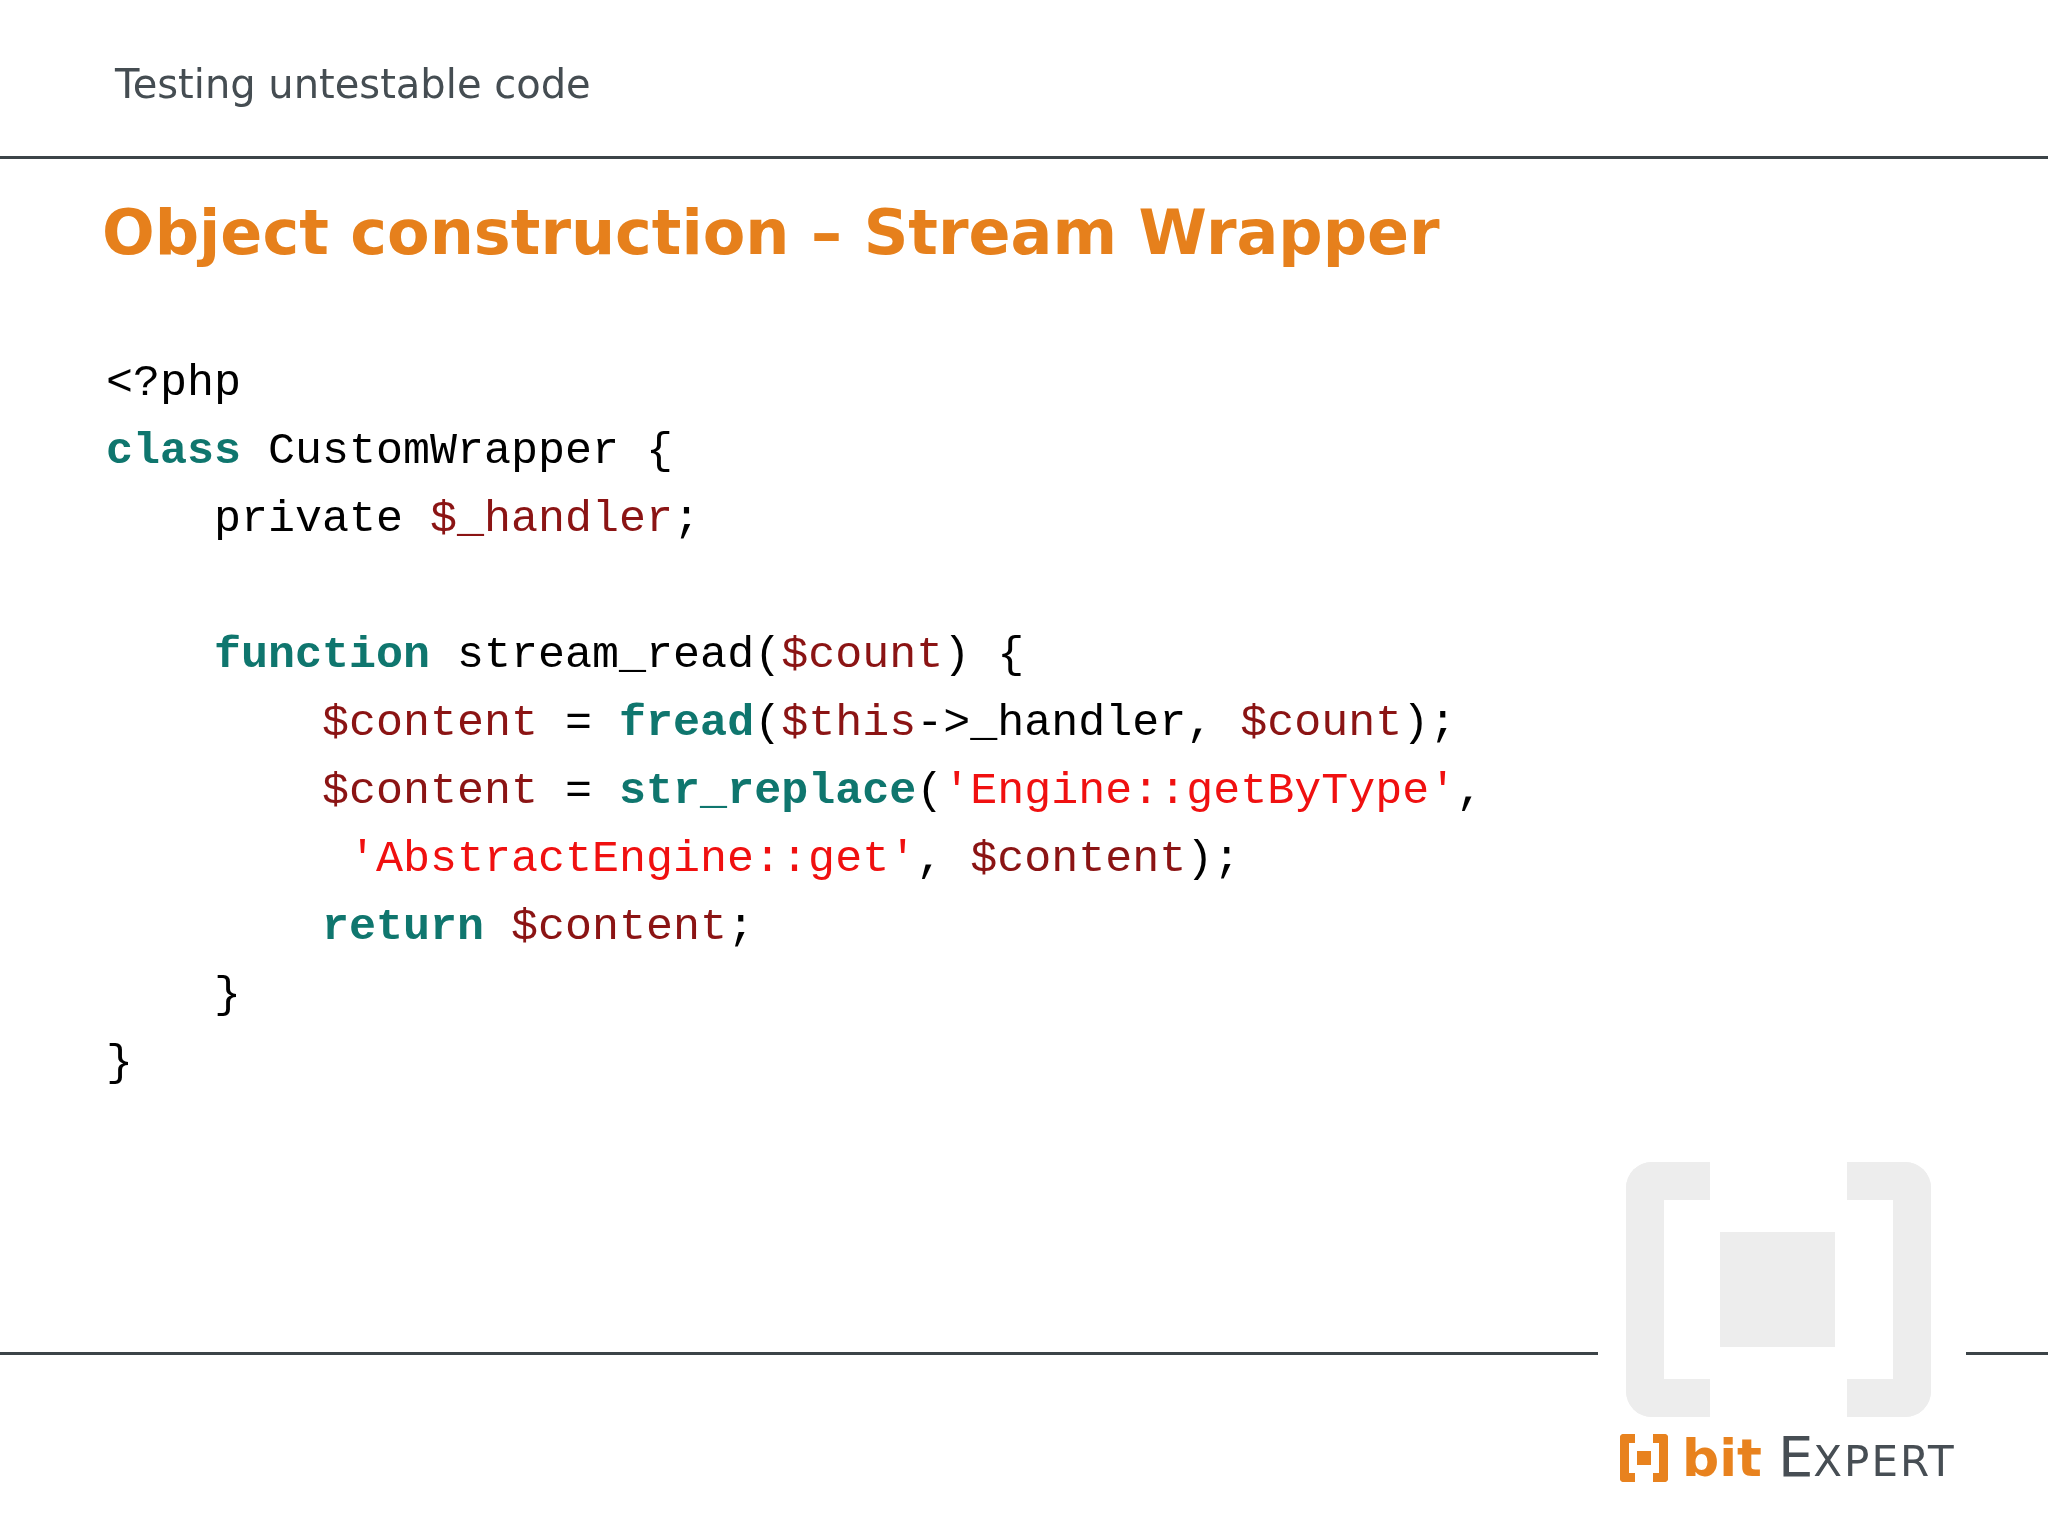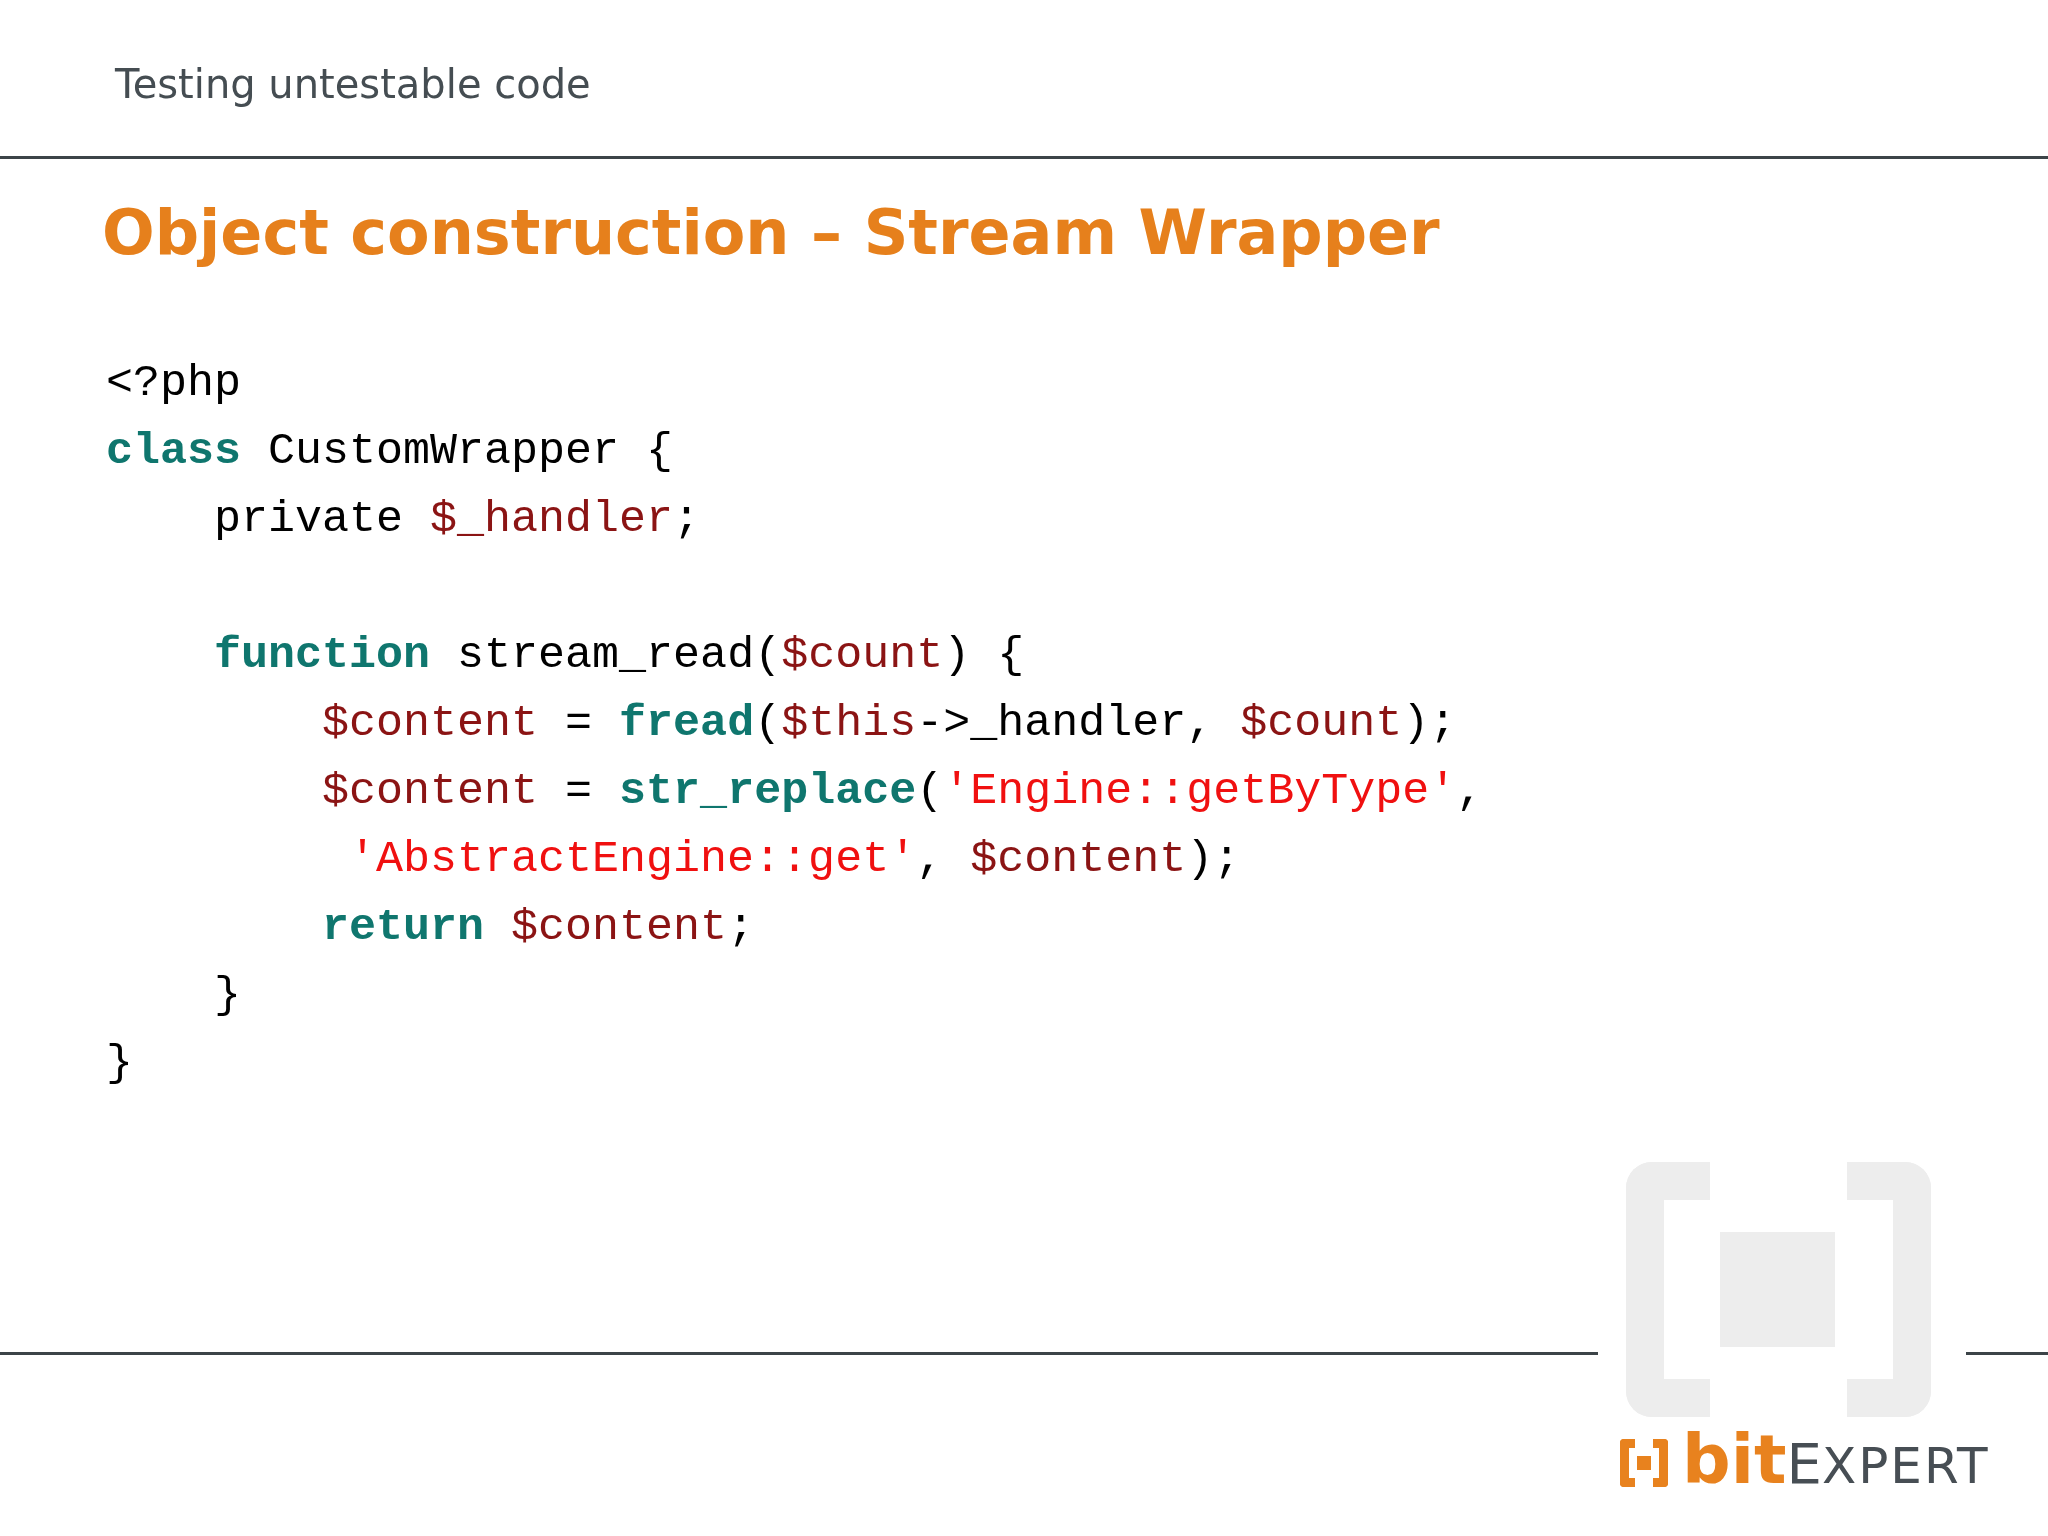--- a/index.html
+++ b/index.html
@@ -73,25 +73,25 @@
   }
   .wm-icon{display:inline-flex;align-items:center;align-self:center;margin-right:14px;margin-top:10px;}
   .wm-br-l,.wm-br-r{
     width:15px;height:48px;box-sizing:border-box;
     border:9px solid var(--logo_orange);
   }
   .wm-br-l{border-right:none;border-radius:4px 0 0 4px;}
   .wm-br-r{border-left:none;border-radius:0 4px 4px 0;}
   .wm-sq{width:14px;height:14px;background:var(--logo_orange);margin:0 2px;}
   .wm-bit{
-    font-size:68px;font-weight:bold;color:var(--logo_orange);
-    letter-spacing:0;margin-right:0;
+    font-size:52px;font-weight:bold;color:var(--logo_orange);
+    letter-spacing:0;margin-right:16px;
   }
   .wm-e{font-size:56px;color:var(--logo_text_gray);}
-  .wm-xpert{font-size:50px;color:var(--logo_text_gray);letter-spacing:2px;margin-top:21px;}
+  .wm-xpert{font-size:42px;color:var(--logo_text_gray);letter-spacing:2px;margin-top:21px;}
 </style>
 </head>
 <body>
 
 <div class="header">Testing untestable code</div>
 <div class="rule rule-top"></div>
 
 <h1 class="title">Object construction – Stream Wrapper</h1>
 
 <pre class="code"><div class="code-line"><span class="tok-p">&lt;?php</span></div><div class="code-line"><span class="tok-k">class</span><span class="tok-p"> CustomWrapper {</span></div><div class="code-line"><span class="tok-p">    private </span><span class="tok-v">$_handler</span><span class="tok-p">;</span></div><div class="code-line"><span class="tok-p"> </span></div><div class="code-line"><span class="tok-p">    </span><span class="tok-k">function</span><span class="tok-p"> stream_read(</span><span class="tok-v">$count</span><span class="tok-p">) {</span></div><div class="code-line"><span class="tok-p">        </span><span class="tok-v">$content</span><span class="tok-p"> = </span><span class="tok-k">fread</span><span class="tok-p">(</span><span class="tok-v">$this</span><span class="tok-p">-&gt;_handler, </span><span class="tok-v">$count</span><span class="tok-p">);</span></div><div class="code-line"><span class="tok-p">        </span><span class="tok-v">$content</span><span class="tok-p"> = </span><span class="tok-k">str_replace</span><span class="tok-p">(</span><span class="tok-s">'Engine::getByType'</span><span class="tok-p">,</span></div><div class="code-line"><span class="tok-p">         </span><span class="tok-s">'AbstractEngine::get'</span><span class="tok-p">, </span><span class="tok-v">$content</span><span class="tok-p">);</span></div><div class="code-line"><span class="tok-p">        </span><span class="tok-k">return</span><span class="tok-p"> </span><span class="tok-v">$content</span><span class="tok-p">;</span></div><div class="code-line"><span class="tok-p">    }</span></div><div class="code-line"><span class="tok-p">}</span></div></pre>

